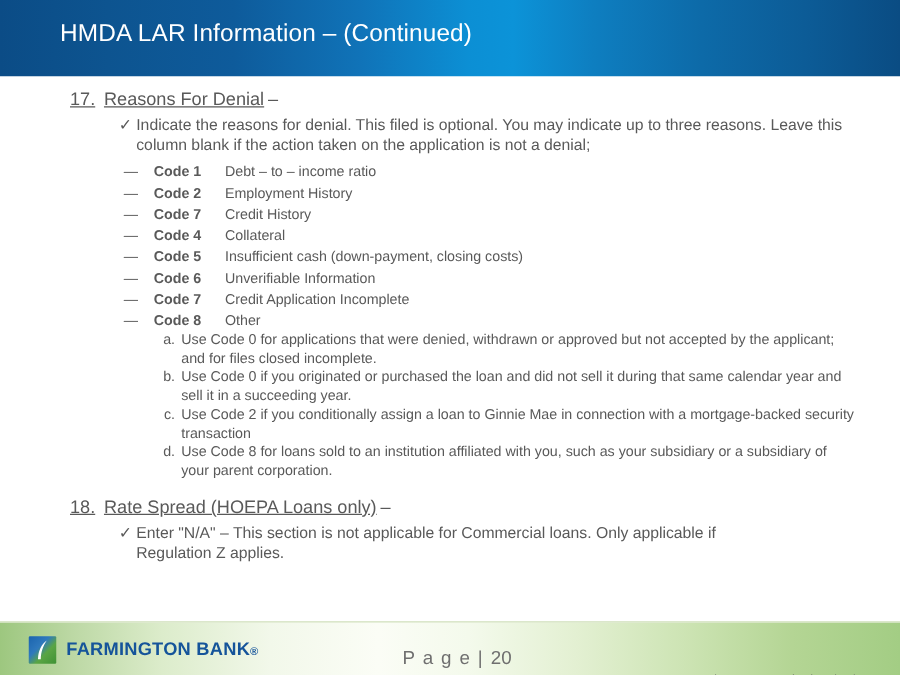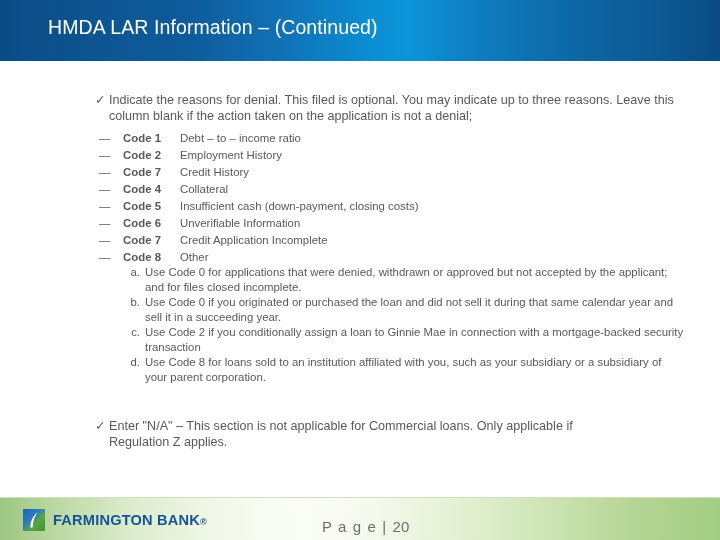--- a/index.html
+++ b/index.html
@@ -209,20 +209,23 @@
 </style>
 </head>
 <body>
 
 <div id="title-bar">
   <div id="title-text">HMDA LAR Information – (Continued)</div>
 </div>
 
 <div id="content">
 
+  <div class="num-item" style="left:56px; top:21px;">
+    <span class="num">17.</span><span class="num-title">Reasons For Denial</span><span class="num-dash">–</span>
+  </div>
 
   <div class="check-block" style="left:95px; top:42px; width:585px;">
     <span class="chk">✓</span>
     <span class="chk-text">Indicate the reasons for denial.  This filed is optional. You may indicate up to three reasons. Leave this column blank if the action taken on the application is not a denial;</span>
   </div>
 
   <table class="code-table" style="left:99px; top:79px;">
     <tbody>
         <tr>
       <td class="dash">—</td>
@@ -279,20 +282,23 @@
     <div class="letter-row">
       <span class="lt">c.</span>
       <span class="lt-text">Use Code 2 if you conditionally assign a loan to Ginnie Mae in connection with a mortgage-backed security transaction</span>
     </div>
     <div class="letter-row">
       <span class="lt">d.</span>
       <span class="lt-text">Use Code 8 for loans sold to an institution affiliated with you, such as your subsidiary or a subsidiary of your parent corporation.</span>
     </div>
   </div>
 
+  <div class="num-item" style="left:56px; top:347px;">
+    <span class="num">18.</span><span class="num-title">Rate Spread (HOEPA Loans only)</span><span class="num-dash">–</span>
+  </div>
 
   <div class="check-block" style="left:95px; top:368px; width:535px;">
     <span class="chk">✓</span>
     <span class="chk-text">Enter "N/A" – This section is not applicable for Commercial loans. Only applicable if Regulation  Z applies.</span>
   </div>
 
 </div>
 
 <div id="footer"></div>
 

